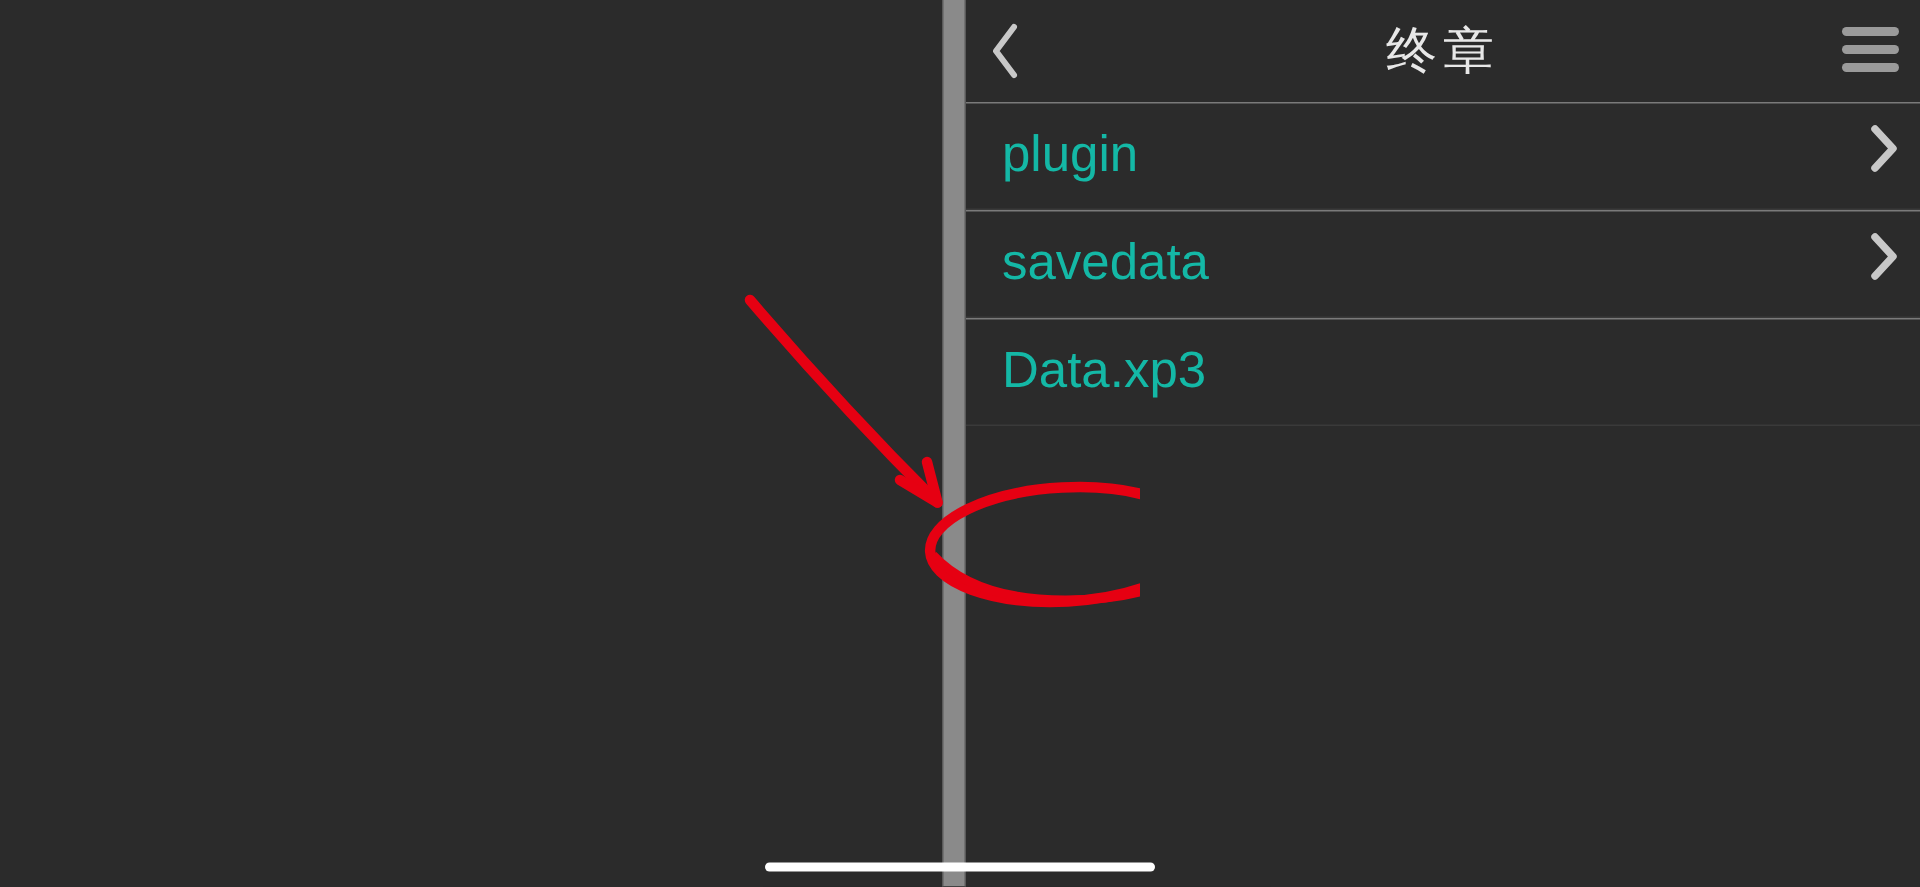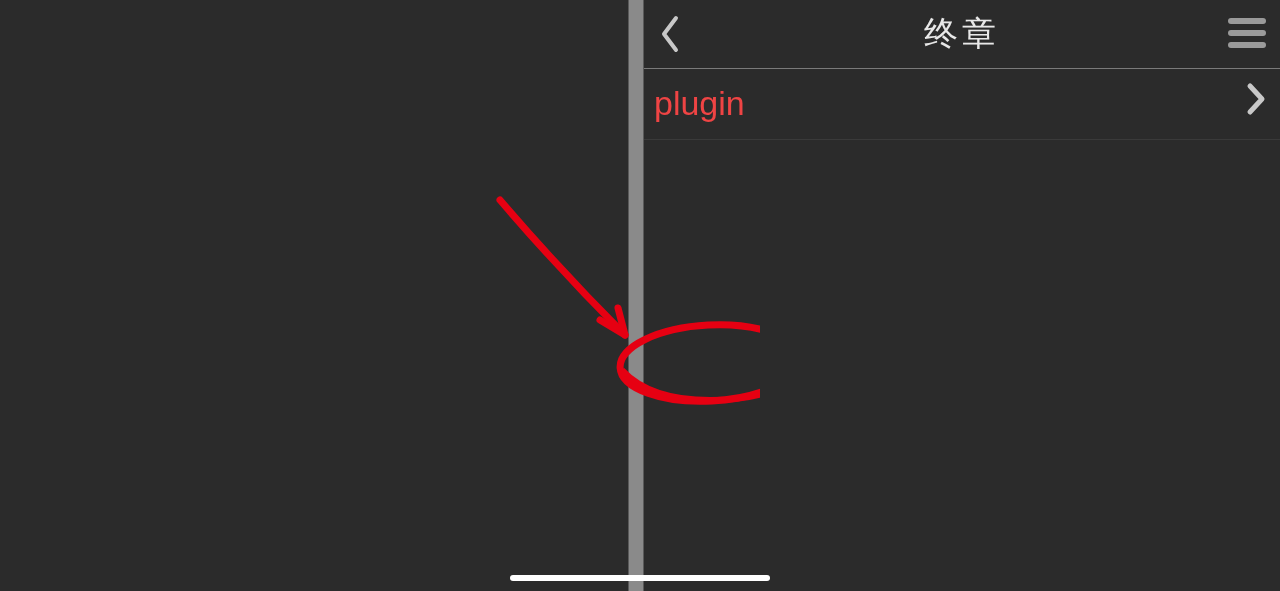--- a/index.html
+++ b/index.html
@@ -93,25 +93,26 @@
       padding: 12px 8px 12px 10px;
       border-top: 1px solid #7a7a7a;
       border-bottom: 1px solid #3a3a3a;
       cursor: pointer;
       position: relative;
     }
     .list-item:first-child {
       border-top: 1px solid #7a7a7a;
     }
     .item-label {
-      color: #ef4444;
+      color: #14b8a6;
       font-size: 34px;
       font-weight: 400;
       flex: 1;
       line-height: 1.35;
+      margin-left: 14px;
     }
     .chevron {
       color: #c8c8c8;
       font-size: 36px;
       font-weight: bold;
       padding-right: 6px;
     }
     .home-indicator {
       position: absolute;
       bottom: 10px;
@@ -154,20 +155,31 @@
 
   <div class="list">
     <div class="list-item">
       <span class="item-label">plugin</span>
       <span class="chevron">
         <svg width="20" height="34" viewBox="0 0 20 34">
             <polyline points="4,4 16,17 4,30" fill="none" stroke="#c8c8c8" stroke-width="5" stroke-linecap="round" stroke-linejoin="round"></polyline>
           </svg>
       </span>
     </div>
+    <div class="list-item">
+      <span class="item-label">savedata</span>
+      <span class="chevron">
+        <svg width="20" height="34" viewBox="0 0 20 34">
+            <polyline points="4,4 16,17 4,30" fill="none" stroke="#c8c8c8" stroke-width="5" stroke-linecap="round" stroke-linejoin="round"></polyline>
+          </svg>
+      </span>
+    </div>
+    <div class="list-item">
+      <span class="item-label">Data.xp3</span>
+    </div>
   </div>
 </div>
 
 <svg class="annotation" width="360" height="250">
   <defs>
     <marker id="arrowhead" markerWidth="10" markerHeight="10" refX="8" refY="5" orient="auto">
       <path d="M0,0 L10,5 L0,10 Z" fill="#e60012"></path>
     </marker>
   </defs>
 

